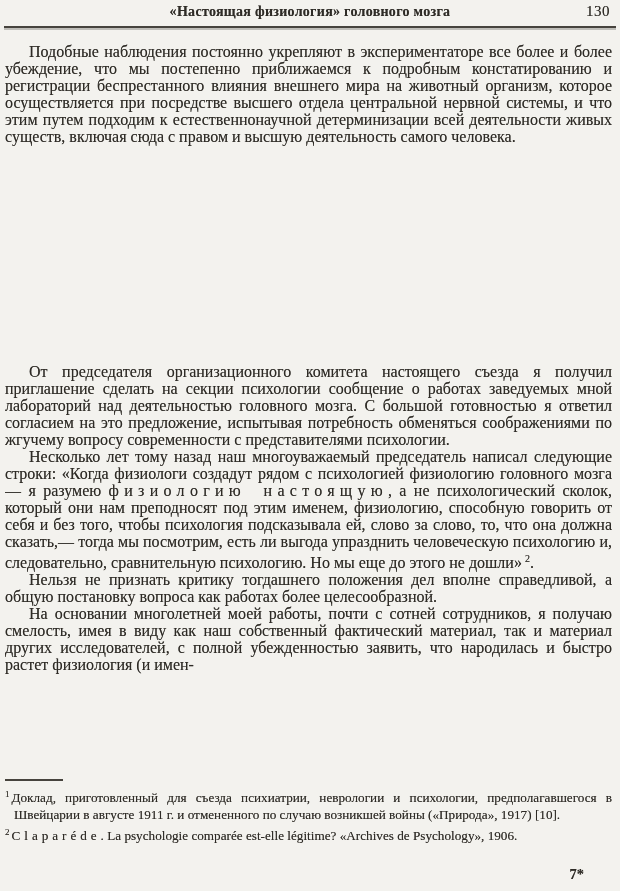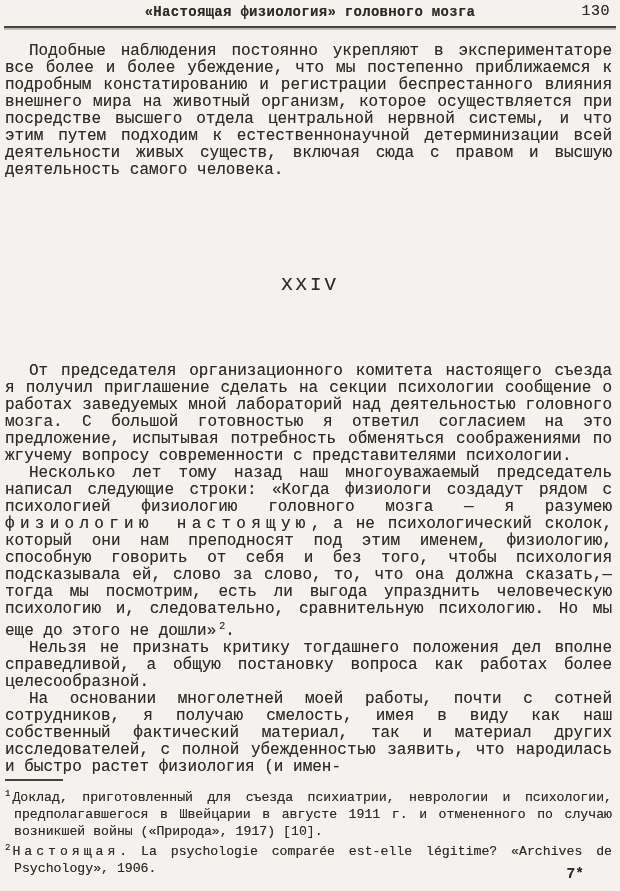--- a/index.html
+++ b/index.html
@@ -3,21 +3,21 @@
 <meta charset="utf-8">
 <style>
   html, body { margin: 0; padding: 0; background: #e8e7e3; }
   .page {
     position: relative;
     width: 620px;
     height: 891px;
     margin: 0 auto;
     background: #f3f2ee;
     color: #2e2b26;
-    font-family: Liberation Mono, monospace;
+    font-family: Liberation Serif, serif;
     overflow: hidden;
     text-shadow: 0 0 0.3px rgba(46,43,38,0.55);
   }
   .running-head {
     position: absolute;
     top: 4px; left: 40px; right: 40px;
     text-align: center;
     font-size: 14px;
     font-weight: bold;
     letter-spacing: 0.3px;
@@ -101,32 +101,31 @@
 <div class="page">
 
   <div class="running-head">«Настоящая физиология» головного мозга</div>
   <div class="page-number">130</div>
   <div class="head-rule"></div>
 
   <div class="body-text intro-block">
     <p class="body-para">Подобные наблюдения постоянно укрепляют в экспериментаторе все более и более убеждение, что мы постепенно приближаемся к подробным констатированию и регистрации беспрестанного влияния внешнего мира на животный организм, которое осуществляется при посредстве высшего отдела центральной нервной системы, и что этим путем подходим к естественнонаучной детерминизации всей деятельности живых существ, включая сюда с правом и высшую деятельность самого человека.</p>
   </div>
 
-  <div class="chapter-number">XXIV</div>
 
 
   <div class="body-text main-block">
     <p class="body-para">От председателя организационного комитета настоящего съезда я получил приглашение сделать на секции психологии сообщение о работах заведуемых мной лабораторий над деятельностью головного мозга. С большой готовностью я ответил согласием на это предложение, испытывая потребность обменяться соображениями по жгучему вопросу современности с представителями психологии.</p>
     <p class="body-para"><span>Несколько лет тому назад наш многоуважаемый председатель написал следующие строки: «Когда физиологи создадут рядом с психологией физиологию головного мозга — я разумею </span><span class="spaced">физиологию настоящую</span><span>, а не психологический сколок, который они нам преподносят под этим именем, физиологию, способную говорить от себя и без того, чтобы психология подсказывала ей, слово за слово, то, что она должна сказать,— тогда мы посмотрим, есть ли выгода упразднить человеческую психологию и, следовательно, сравнительную психологию. Но мы еще до этого не дошли»</span><sup class="quote-sup">2</sup><span>.</span></p>
     <p class="body-para">Нельзя не признать критику тогдашнего положения дел вполне справедливой, а общую постановку вопроса как работах более целесообразной.</p>
     <p class="body-para">На основании многолетней моей работы, почти с сотней сотрудников, я получаю смелость, имея в виду как наш собственный фактический материал, так и материал других исследователей, с полной убежденностью заявить, что народилась и быстро растет физиология (и имен-</p>
   </div>
 
   <div class="fn-rule"></div>
 
   <div class="footnotes">
     <p class="footnote"><sup>1</sup><span>Доклад, приготовленный для съезда психиатрии, неврологии и психологии, предполагавшегося в Швейцарии в августе 1911 г. и отмененного по случаю возникшей войны («Природа», 1917) [10].</span></p>
-    <p class="footnote"><sup>2</sup><span class="spaced-sm">Настоящая</span><span>. La psychologie comparée est-elle légitime? «Archives de Psychology», 1906.</span></p>
+    <p class="footnote"><sup>2</sup><span class="spaced-sm">Claparéde</span><span>. La psychologie comparée est-elle légitime? «Archives de Psychology», 1906.</span></p>
   </div>
 
   <div class="sig-mark">7*</div>
 
 </div>
 
 </body></html>

